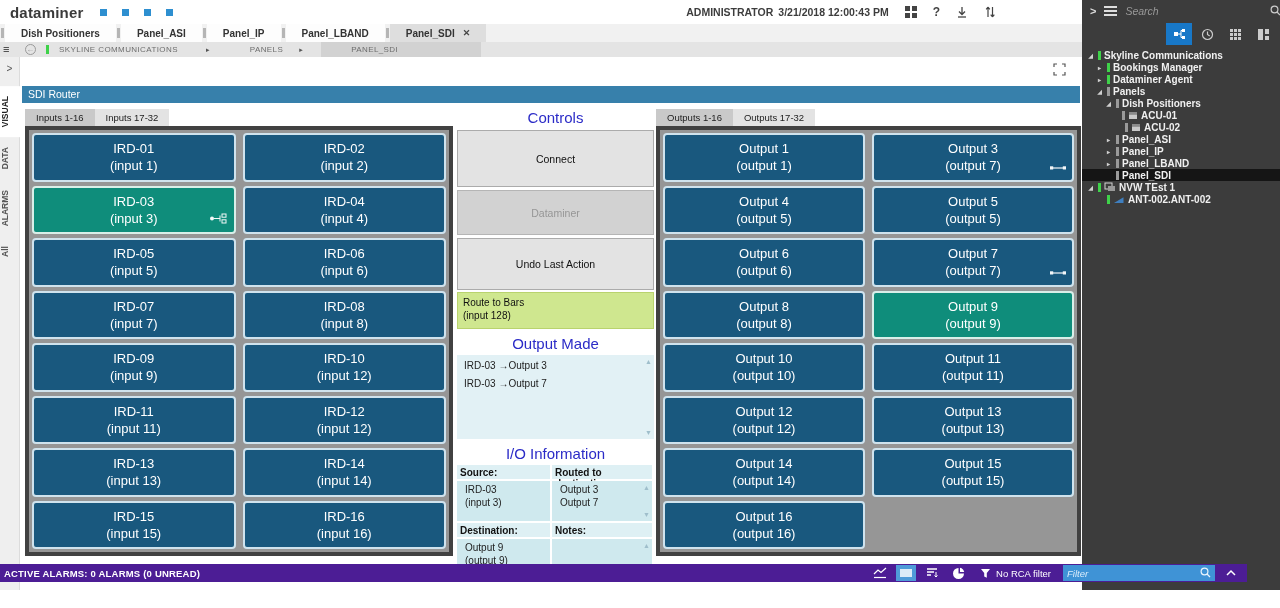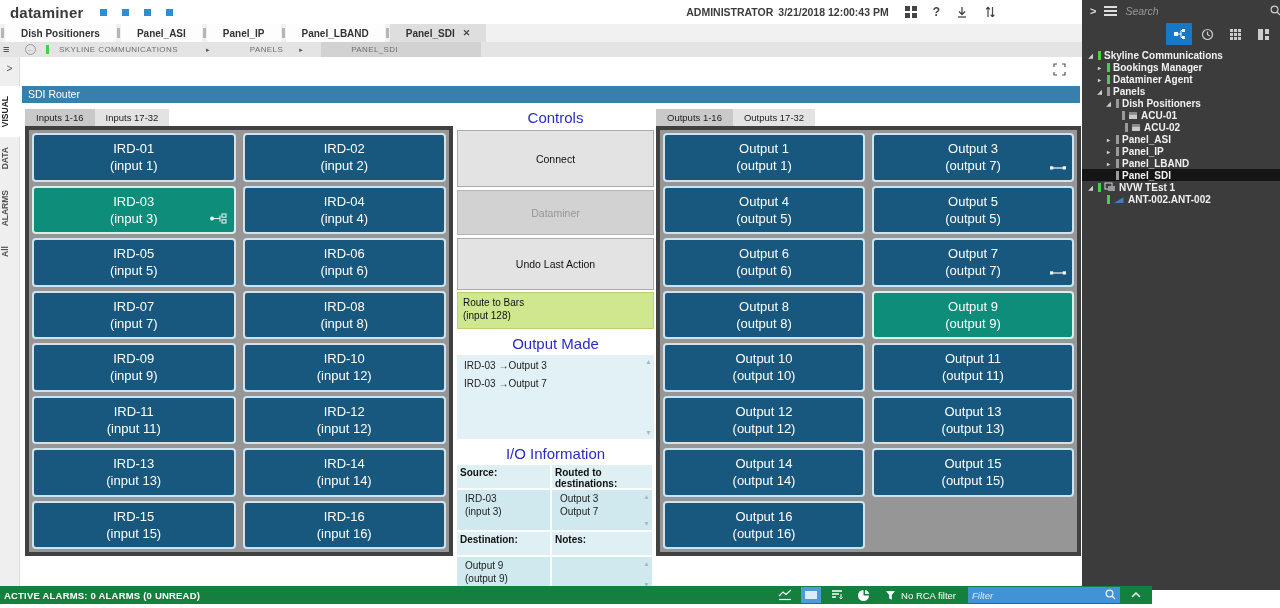--- a/index.html
+++ b/index.html
@@ -75,21 +75,21 @@
   #btn-undo{height:52px;margin-top:3px}
   #route-bars{height:37px;margin-top:2px;background:#cfe78f;border:1px solid #b9d36e;
               font-size:10px;color:#111;padding:3px 5px;line-height:13px;cursor:default}
   #routes-box{height:84px;margin-top:2px;background:#e2f1f5;position:relative;
               font-size:10px;color:#222;padding:5px 7px}
   #routes-box .ritem{margin-bottom:7px}
   .varr{position:absolute;right:2px;color:#9fbecb;font-size:7px;line-height:7px}
   .varr.up{top:3px}.varr.dn{bottom:3px}
   #io-grid{margin-top:2px;display:grid;grid-template-columns:93px 100px;column-gap:2px;row-gap:2px;
            font-size:10px}
-  .io-label{background:#def0f4;font-weight:bold;color:#111;padding:2px 3px;height:23px}
+  .io-label{background:#def0f4;font-weight:bold;color:#111;padding:2px 3px;height:14px}
   .io-val{background:#cfe9ee;color:#222;padding:2px 4px;line-height:13px;position:relative}
   .io-val.h40{height:40px}.io-val.h34{height:34px}
   .io-val .vline{padding-left:4px}
 
   
   #sidebar{position:absolute;left:1082px;top:0;width:198px;height:590px;background:#3c3c3c;color:#eee}
   #sb-search{height:22px;display:flex;align-items:center;gap:8px;padding:0 8px}
   .sb-chevron{color:#ddd;font-size:11px;font-weight:bold}
   .sb-ham{display:flex;flex-direction:column;gap:2px}
   .sb-ham i{width:13px;height:2px;background:#ddd;display:block}
@@ -102,21 +102,21 @@
   #tree{margin-top:3px;font-size:10px;font-weight:bold}
   .trow{height:12px;display:flex;align-items:center;gap:3px;white-space:nowrap;cursor:default}
   .trow.tsel{background:#151515}
   .texp{width:9px;font-size:6px;color:#cfcfcf;text-align:center}
   .tbar{width:3px;height:9px;flex:0 0 3px}
   .tbar.green{background:#3fd24a}.tbar.gray{background:#9a9a9a}
   .tico{display:flex;align-items:center}
   .tlbl{color:#f0f0f0}
 
   
-  #statusbar{position:absolute;left:0;top:586px;width:1152px;height:18px;background:#15803d;
+  #statusbar{position:absolute;left:0;top:564px;width:1247px;height:18px;background:#4c1d95;
              display:flex;align-items:center;color:#fff}
   #alarm-text{font-size:9.5px;font-weight:bold;margin-left:4px;letter-spacing:.2px}
   .sb-right{margin-left:auto;display:flex;align-items:center;gap:6px;padding-right:6px}
   .st-icon{width:20px;height:16px;display:flex;align-items:center;justify-content:center}
   .st-icon.active{background:#4f9bd9}
   .rca{display:flex;align-items:center;gap:5px;font-size:9.5px;margin:0 6px}
   #filter-field{display:flex;align-items:center;background:#3f93d6;height:16px;width:152px;padding:0 4px}
   #filter-field input{flex:1;background:transparent;border:none;outline:none;color:#eaf4fd;
                       font-style:italic;font-size:9.5px;font-family:inherit}
   #filter-field input::placeholder{color:#d9ecfb}

